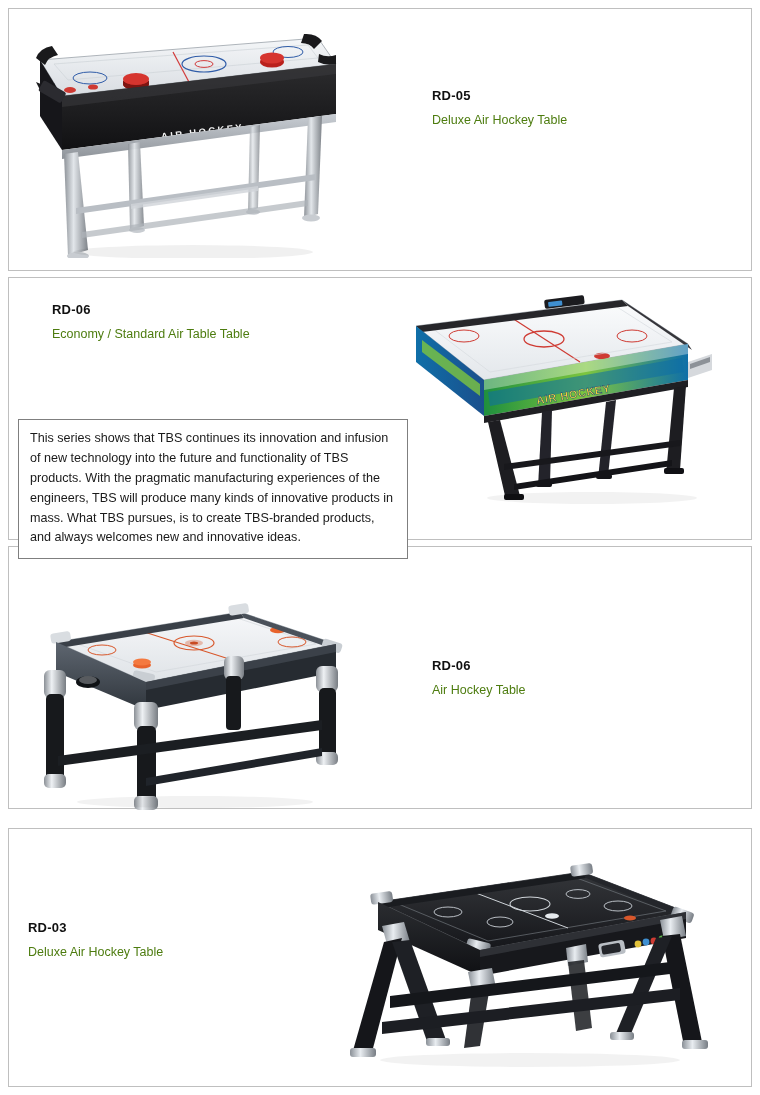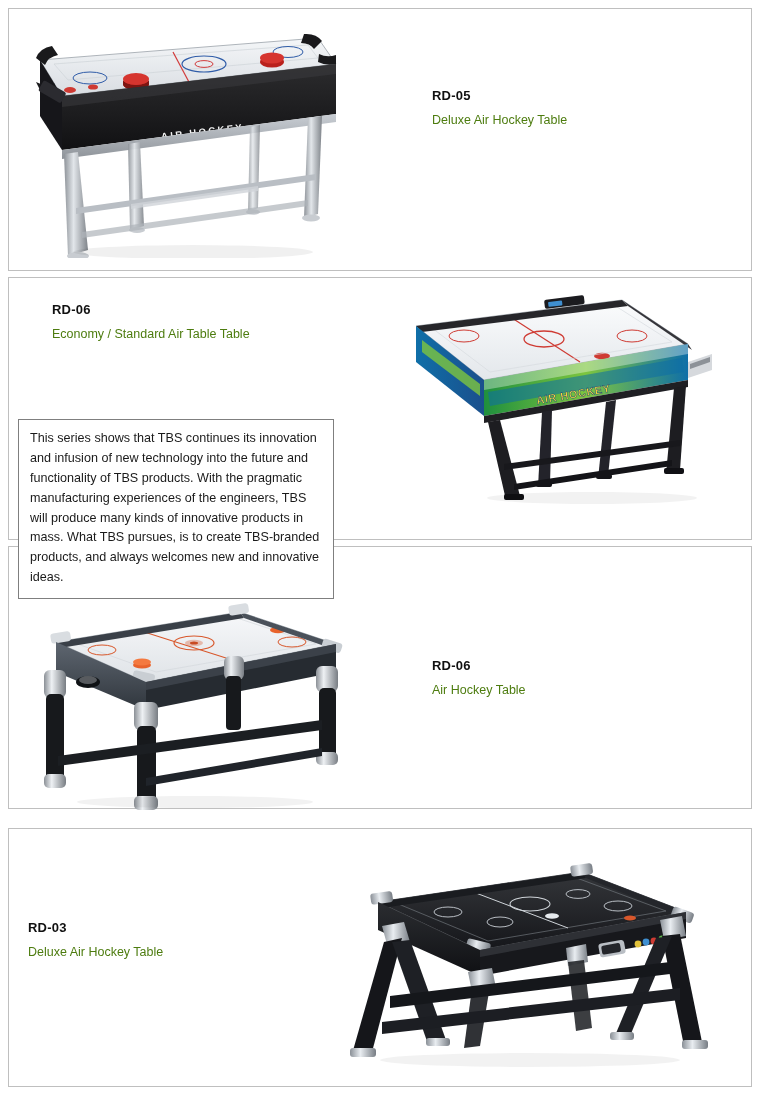--- a/index.html
+++ b/index.html
@@ -64,21 +64,21 @@
   .prod-1 { left: 18px;  top: 18px;  width: 340px; height: 240px; }
   .prod-2 { left: 392px; top: 284px; width: 320px; height: 230px; }
   .prod-3 { left: 10px;  top: 570px; width: 340px; height: 240px; }
   .prod-4 { left: 330px; top: 856px; width: 390px; height: 215px; }
 
   
   .callout {
     position: absolute;
     left: 18px;
     top: 419px;
-    width: 316px;
+    width: 390px;
     border: 1px solid #7f7f7f;
     background: #ffffff;
     box-sizing: border-box;
     padding: 9px 11px 10px 11px;
     z-index: 20;
   }
   .callout p {
     margin: 0;
     font-size: 12.6px;
     line-height: 1.58;

